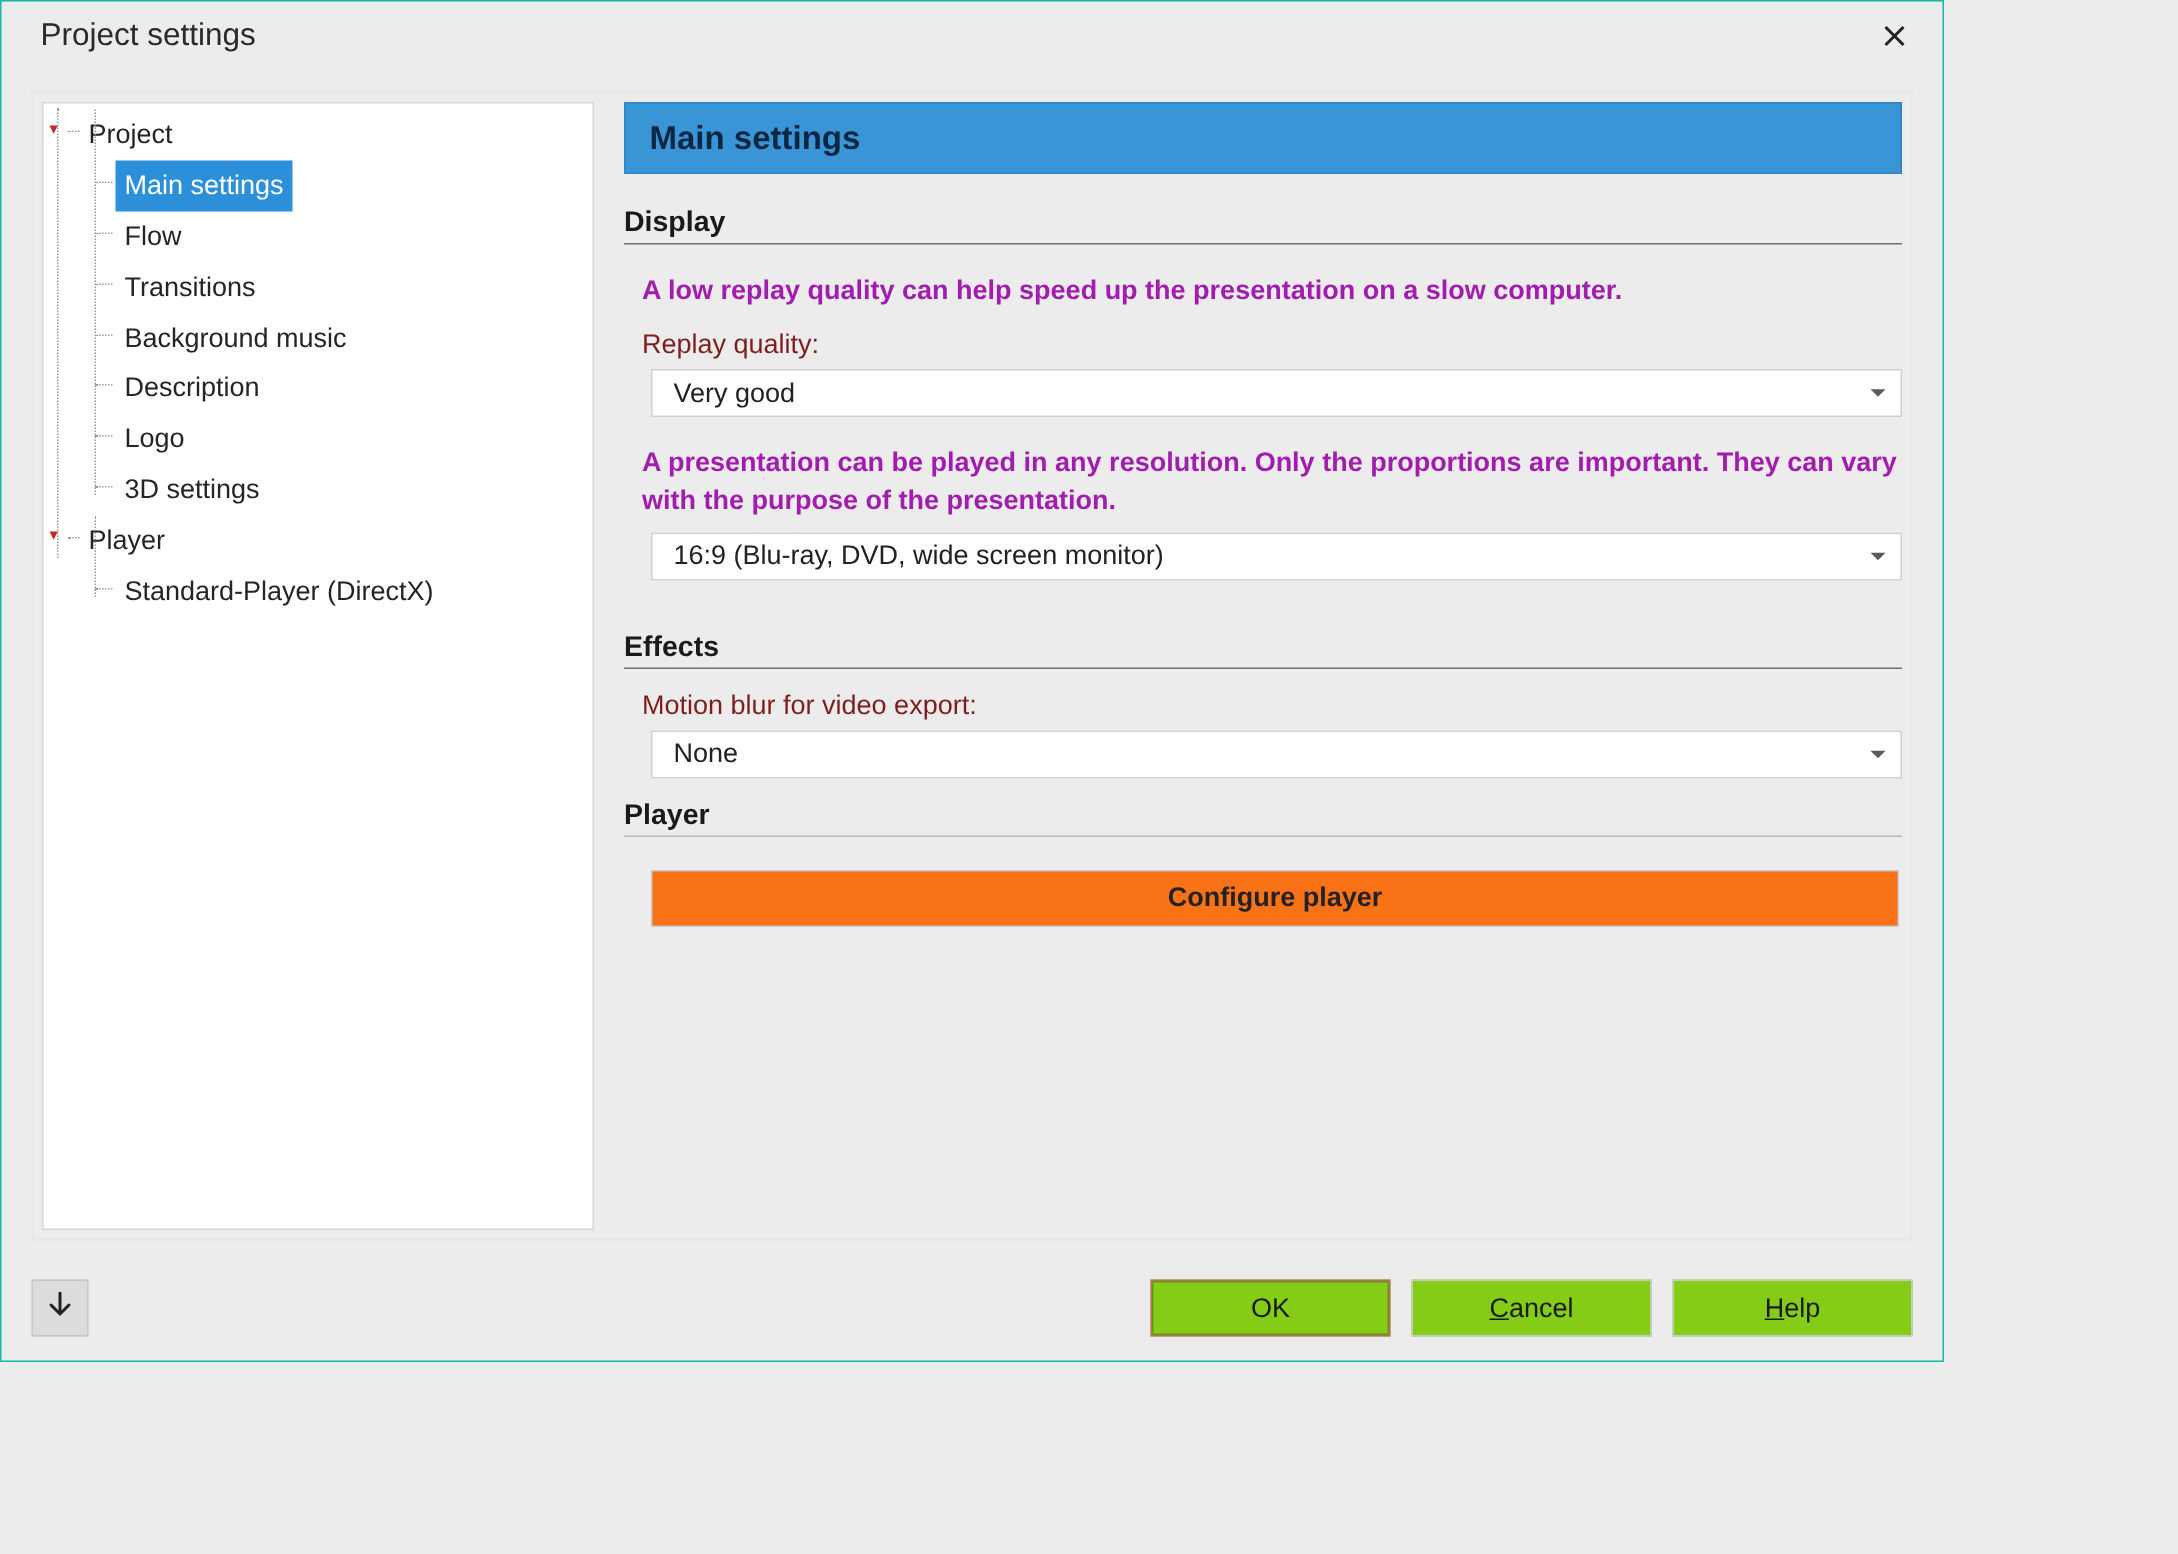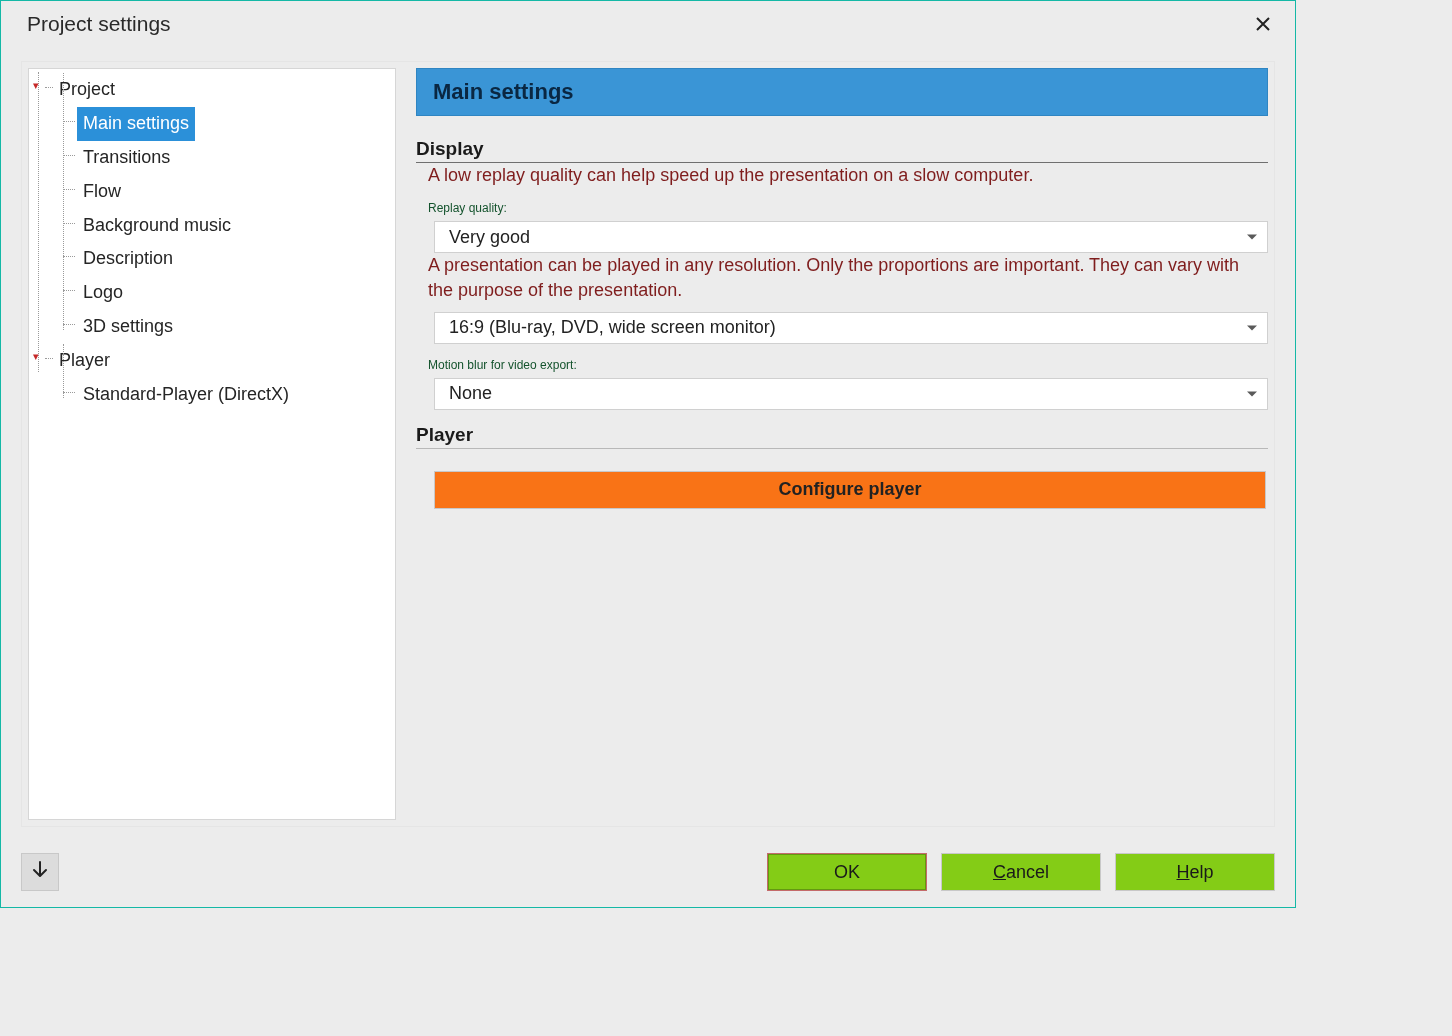--- a/index.html
+++ b/index.html
@@ -128,27 +128,29 @@
     font-weight: bold;
     font-size: 19px;
     color: #1a1a1a;
     margin-top: 22px;
     padding-bottom: 2px;
     border-bottom: 1px solid #6f6f6f;
   }
   .section-title.thin { border-bottom-color:#b8b8b8;}
   .para {
     font-size: 18px;
-    color: #7f1d1d;
+    color: #a21caf;
+    margin-top: 18px;
     line-height: 1.35;
     padding-left: 12px;
+    font-weight: bold;
   }
   .label {
-    font-size: 12px;
-    color: #14532d;
+    font-size: 18px;
+    color: #7f1d1d;
     margin-top: 14px;
     padding-left: 12px;
   }
   .combo {
     margin-top: 6px;
     margin-left: 18px;
     margin-right: 0;
     height: 32px;
     background: #ffffff;
     border: 1px solid #d0d0d0;
@@ -231,22 +233,22 @@
   <div class="body">
 
     <div class="tree-panel">
       <div class="tree">
         <ul>
           <li class="branch">
             <span class="toggle">▾</span>
             <span class="node">Project</span>
             <ul>
               <li><span class="node selected">Main settings</span></li>
+              <li><span class="node">Flow</span></li>
               <li><span class="node">Transitions</span></li>
-              <li><span class="node">Flow</span></li>
               <li><span class="node">Background music</span></li>
               <li><span class="node">Description</span></li>
               <li><span class="node">Logo</span></li>
               <li><span class="node">3D settings</span></li>
             </ul>
           </li>
           <li class="branch">
             <span class="toggle">▾</span>
             <span class="node">Player</span>
             <ul>
@@ -266,20 +268,21 @@
       <div class="combo">
         <span>Very good</span>
         <span class="arrow"></span>
       </div>
       <div class="para">A presentation can be played in any resolution. Only the proportions are important. They can vary with the purpose of the presentation.</div>
       <div class="combo" style="margin-top:10px;">
         <span>16:9 (Blu-ray, DVD, wide screen monitor)</span>
         <span class="arrow"></span>
       </div>
 
+      <div class="section-title" style="margin-top:34px;">Effects</div>
       <div class="label">Motion blur for video export:</div>
       <div class="combo">
         <span>None</span>
         <span class="arrow"></span>
       </div>
 
       <div class="section-title thin" style="margin-top:14px;">Player</div>
       <div class="wide-button">
         <span>Configure player</span>
       </div>

